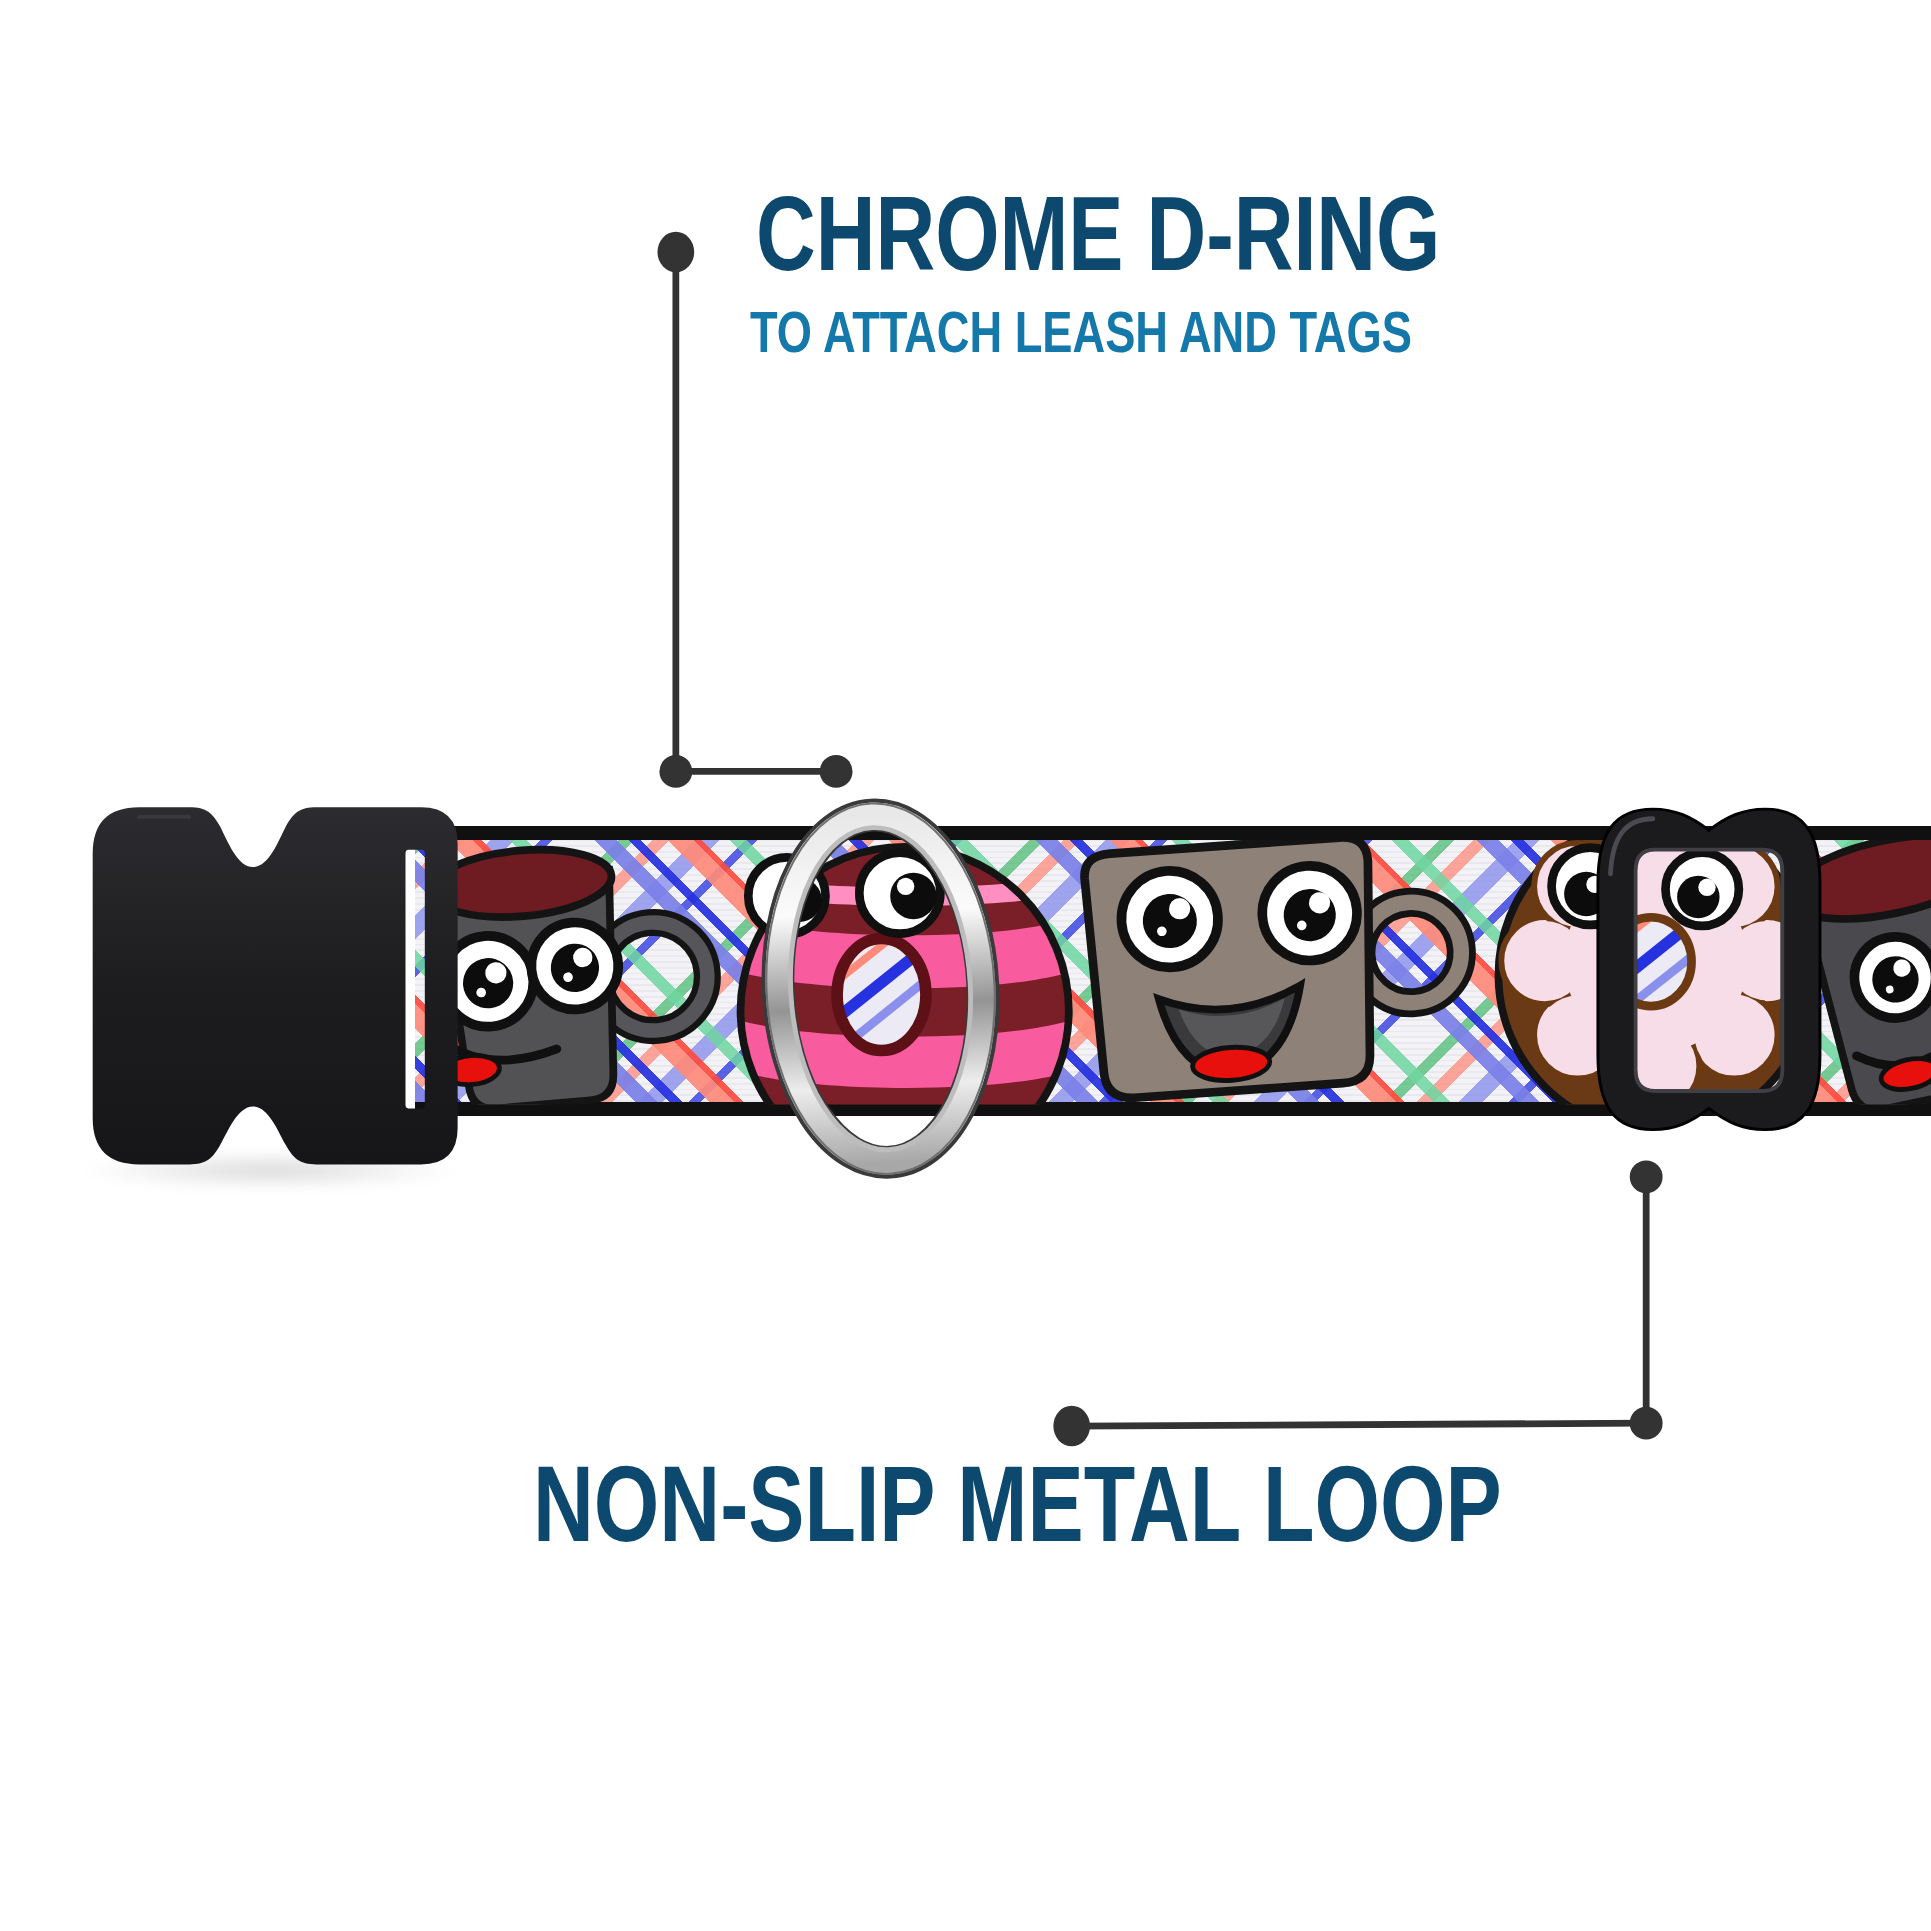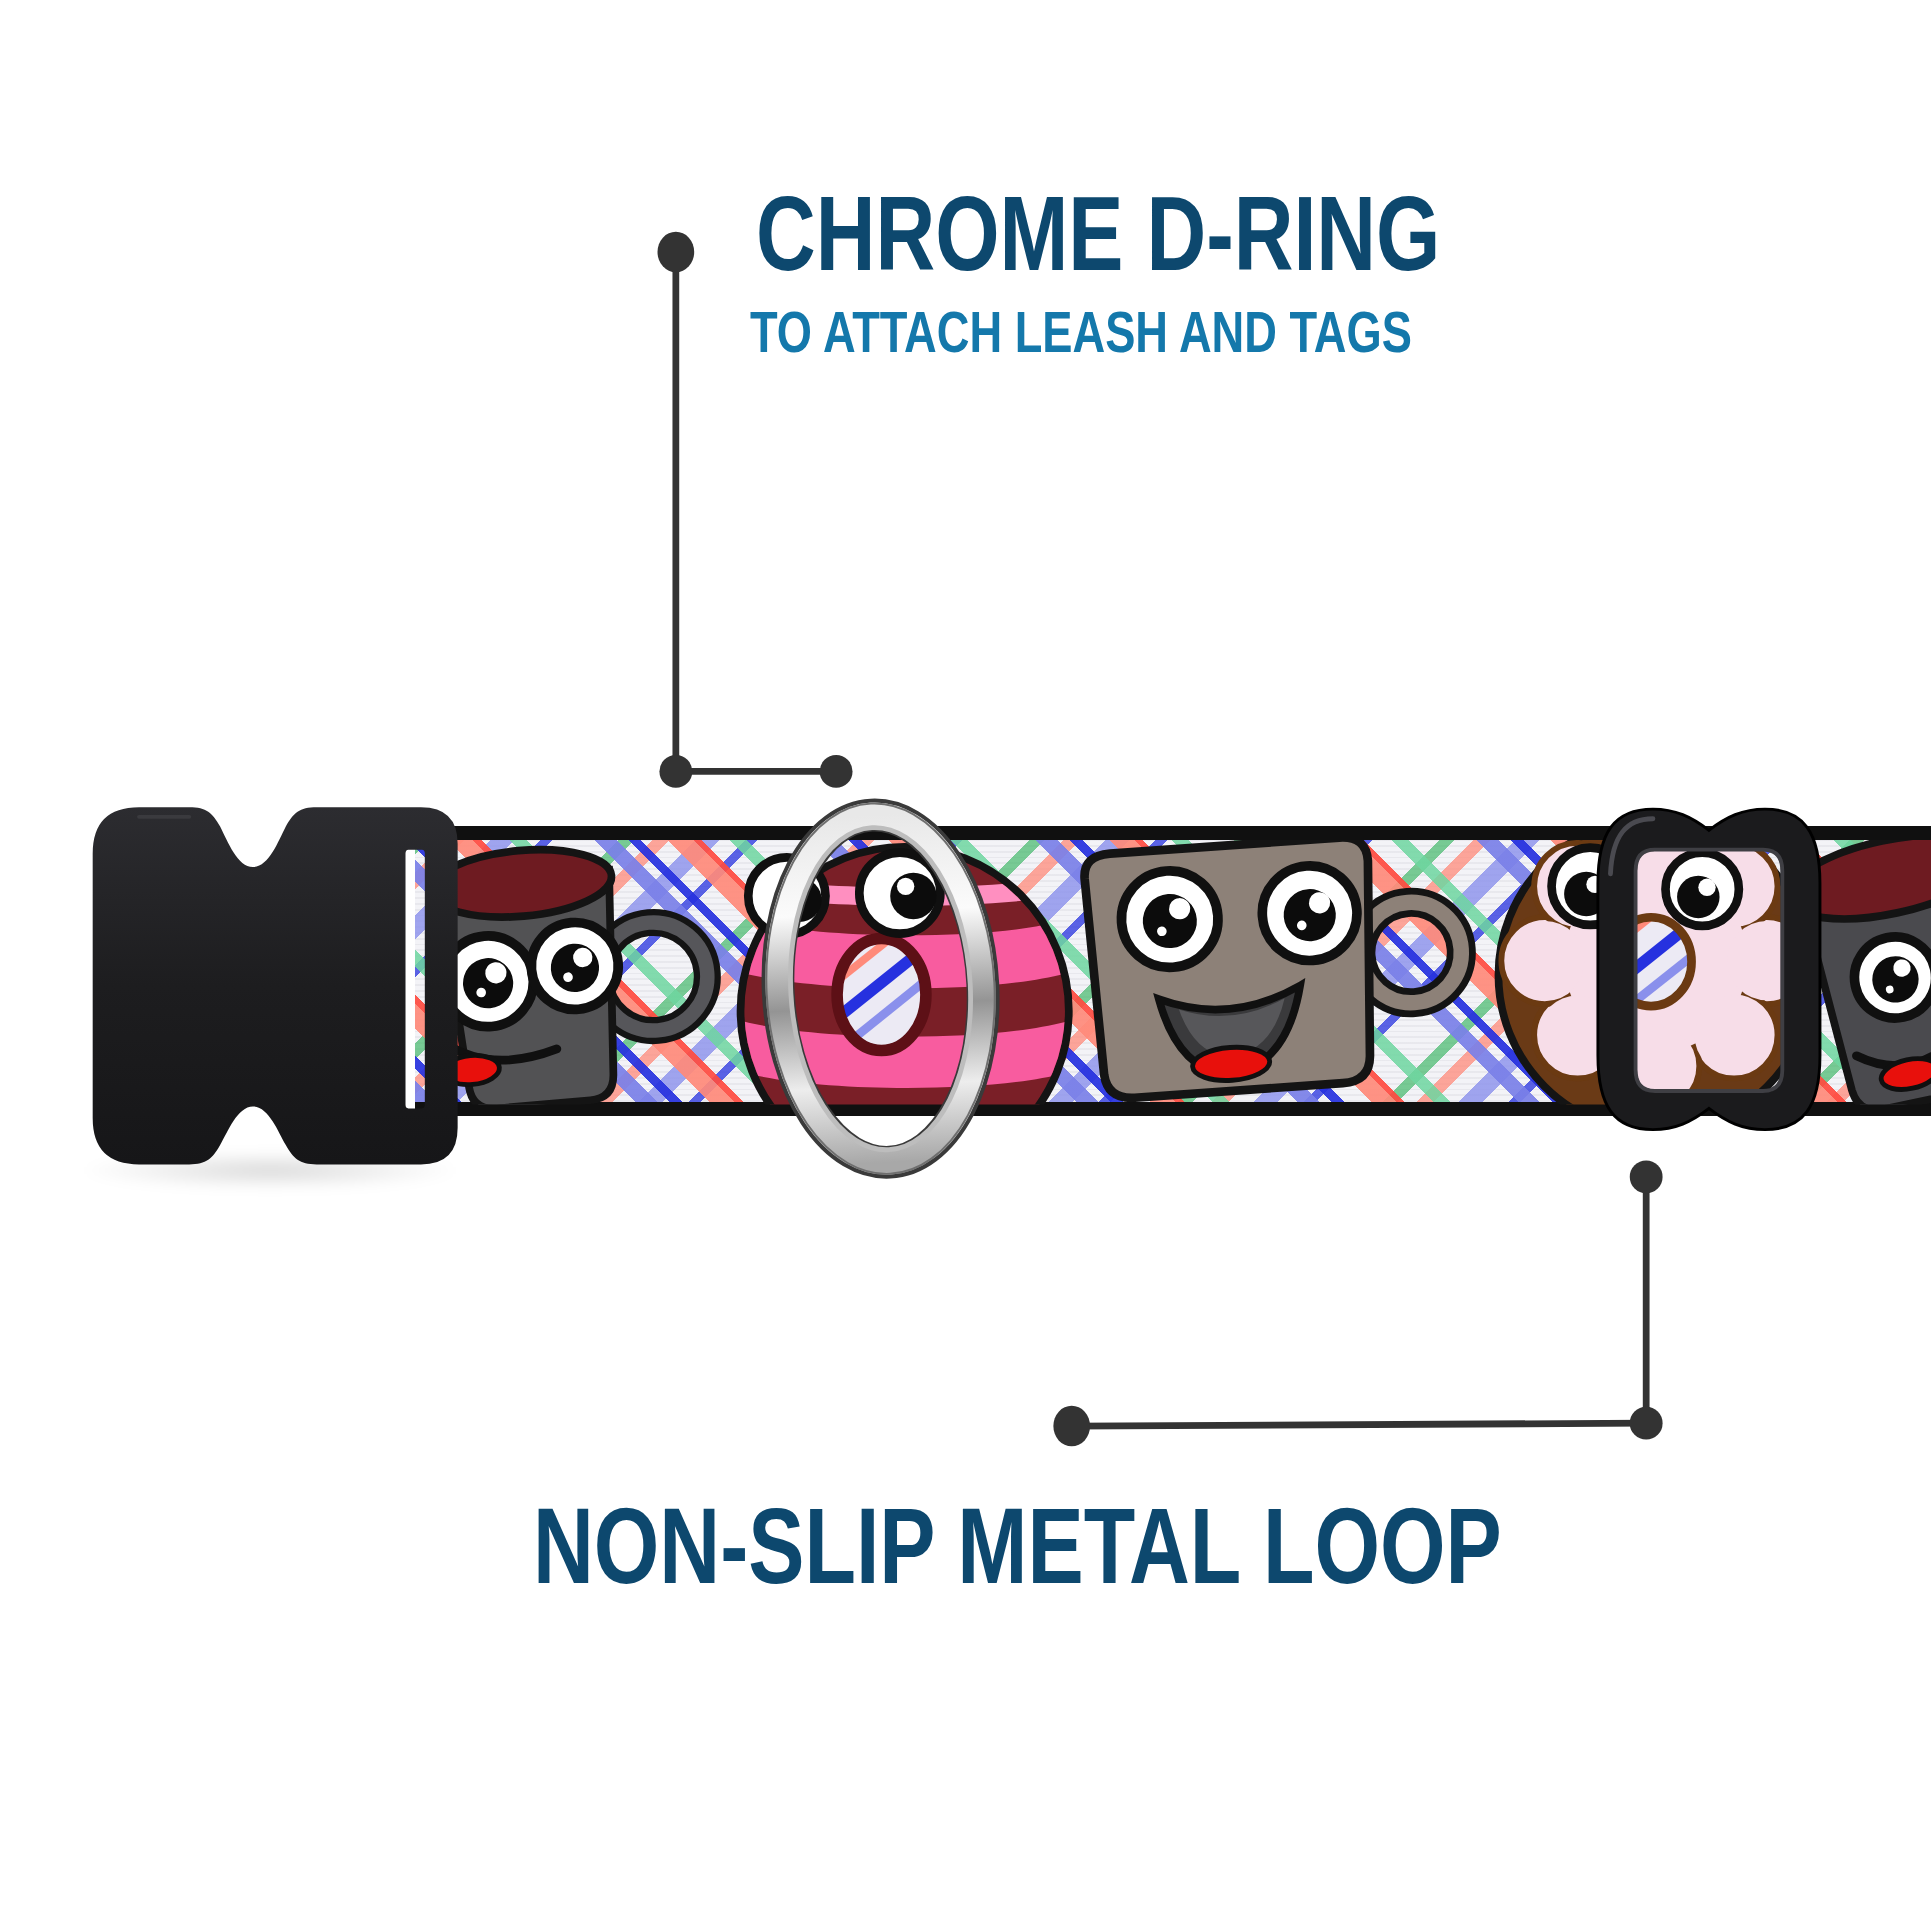--- a/index.html
+++ b/index.html
@@ -4,21 +4,21 @@
 <style>
   html,body{margin:0;padding:0;background:#fff;}
   #canvas{position:relative;width:1931px;height:1931px;background:#ffffff;overflow:hidden;
           font-family:"Liberation Sans", sans-serif;}
   .abs{position:absolute;}
   .callout-title{font-weight:700;line-height:1;color:#0d486e;white-space:nowrap;}
   .callout-sub{font-weight:700;line-height:1;color:#1478ab;white-space:nowrap;text-align:center;}
   .condense{display:inline-block;transform:scaleX(0.78);transform-origin:0 50%;white-space:nowrap;}
   #top-title{left:756px;top:180px;font-size:106px;}
   #top-sub{left:750px;top:303px;font-size:58px;}
-  #bottom-title{left:533px;top:1492px;font-size:108px;text-align:center;}
+  #bottom-title{left:533px;top:1450px;font-size:108px;text-align:center;}
   #bottom-sub{left:533px;top:1585px;font-size:57px;}
   #strap{left:415px;top:826px;width:1516px;height:290px;box-sizing:border-box;
          border-top:14.5px solid #101010;border-bottom:14.5px solid #101010;
          background-color:#f3f3f7;
          background-image:
            repeating-linear-gradient(45deg,
              rgba(122,128,232,.92) 0 15.4px, rgba(0,0,0,0) 15.4px 24px,
              rgba(38,49,223,.92) 24px 33px, rgba(0,0,0,0) 33px 52px,
              rgba(255,138,122,.92) 52px 70px, rgba(255,75,64,.92) 70px 76px,
              rgba(0,0,0,0) 76px 96px, rgba(110,214,160,.85) 96px 108px,

